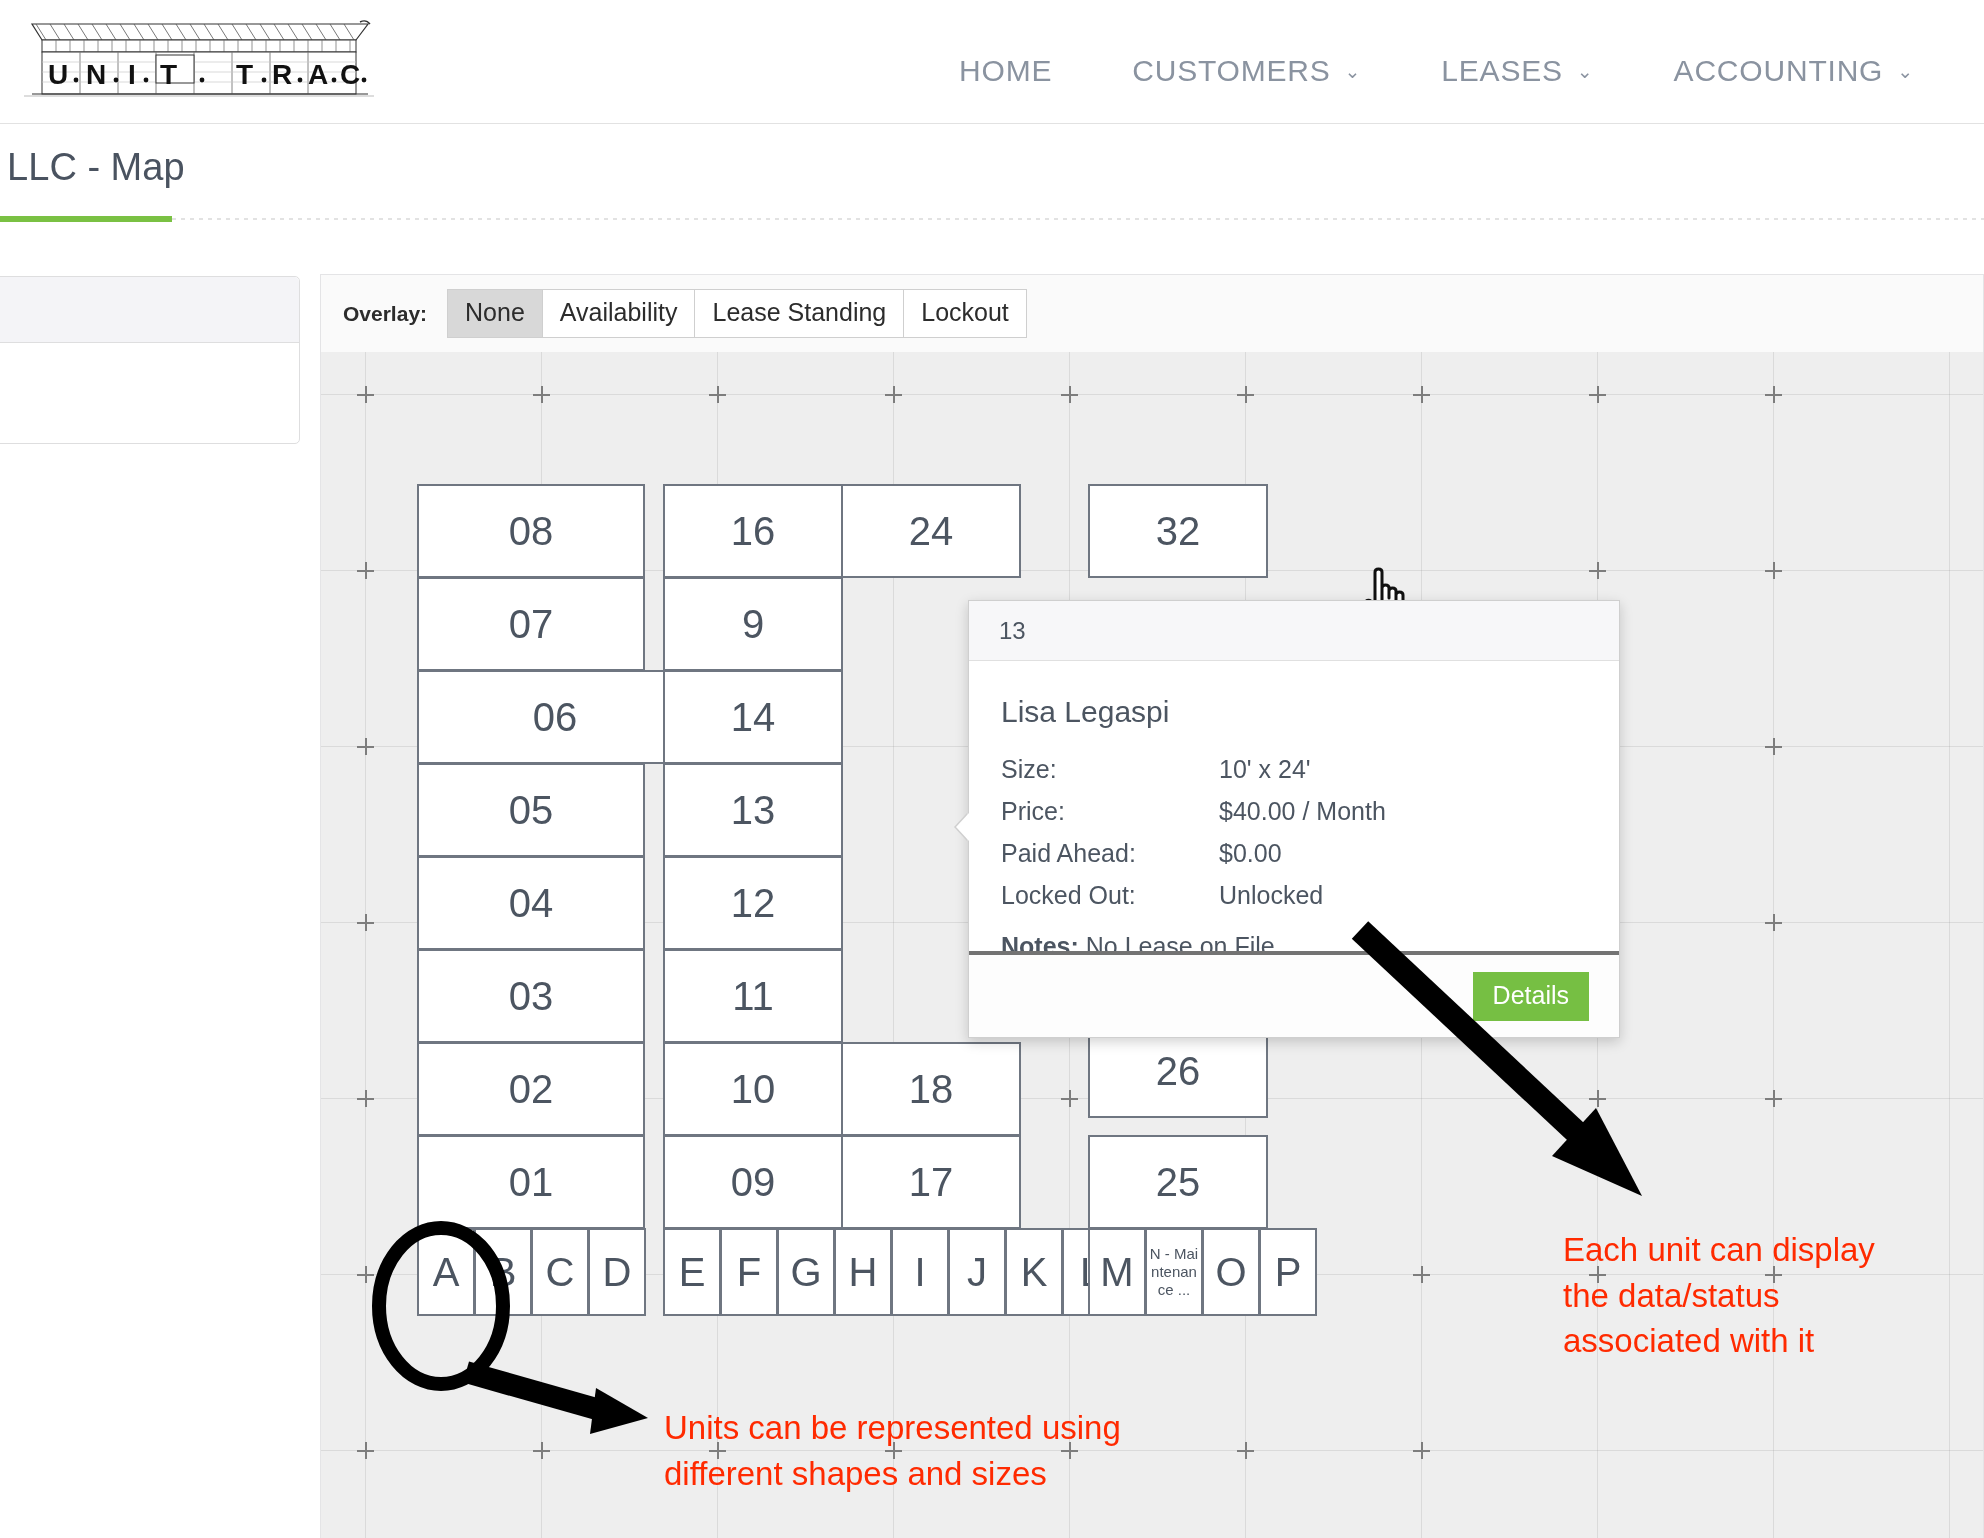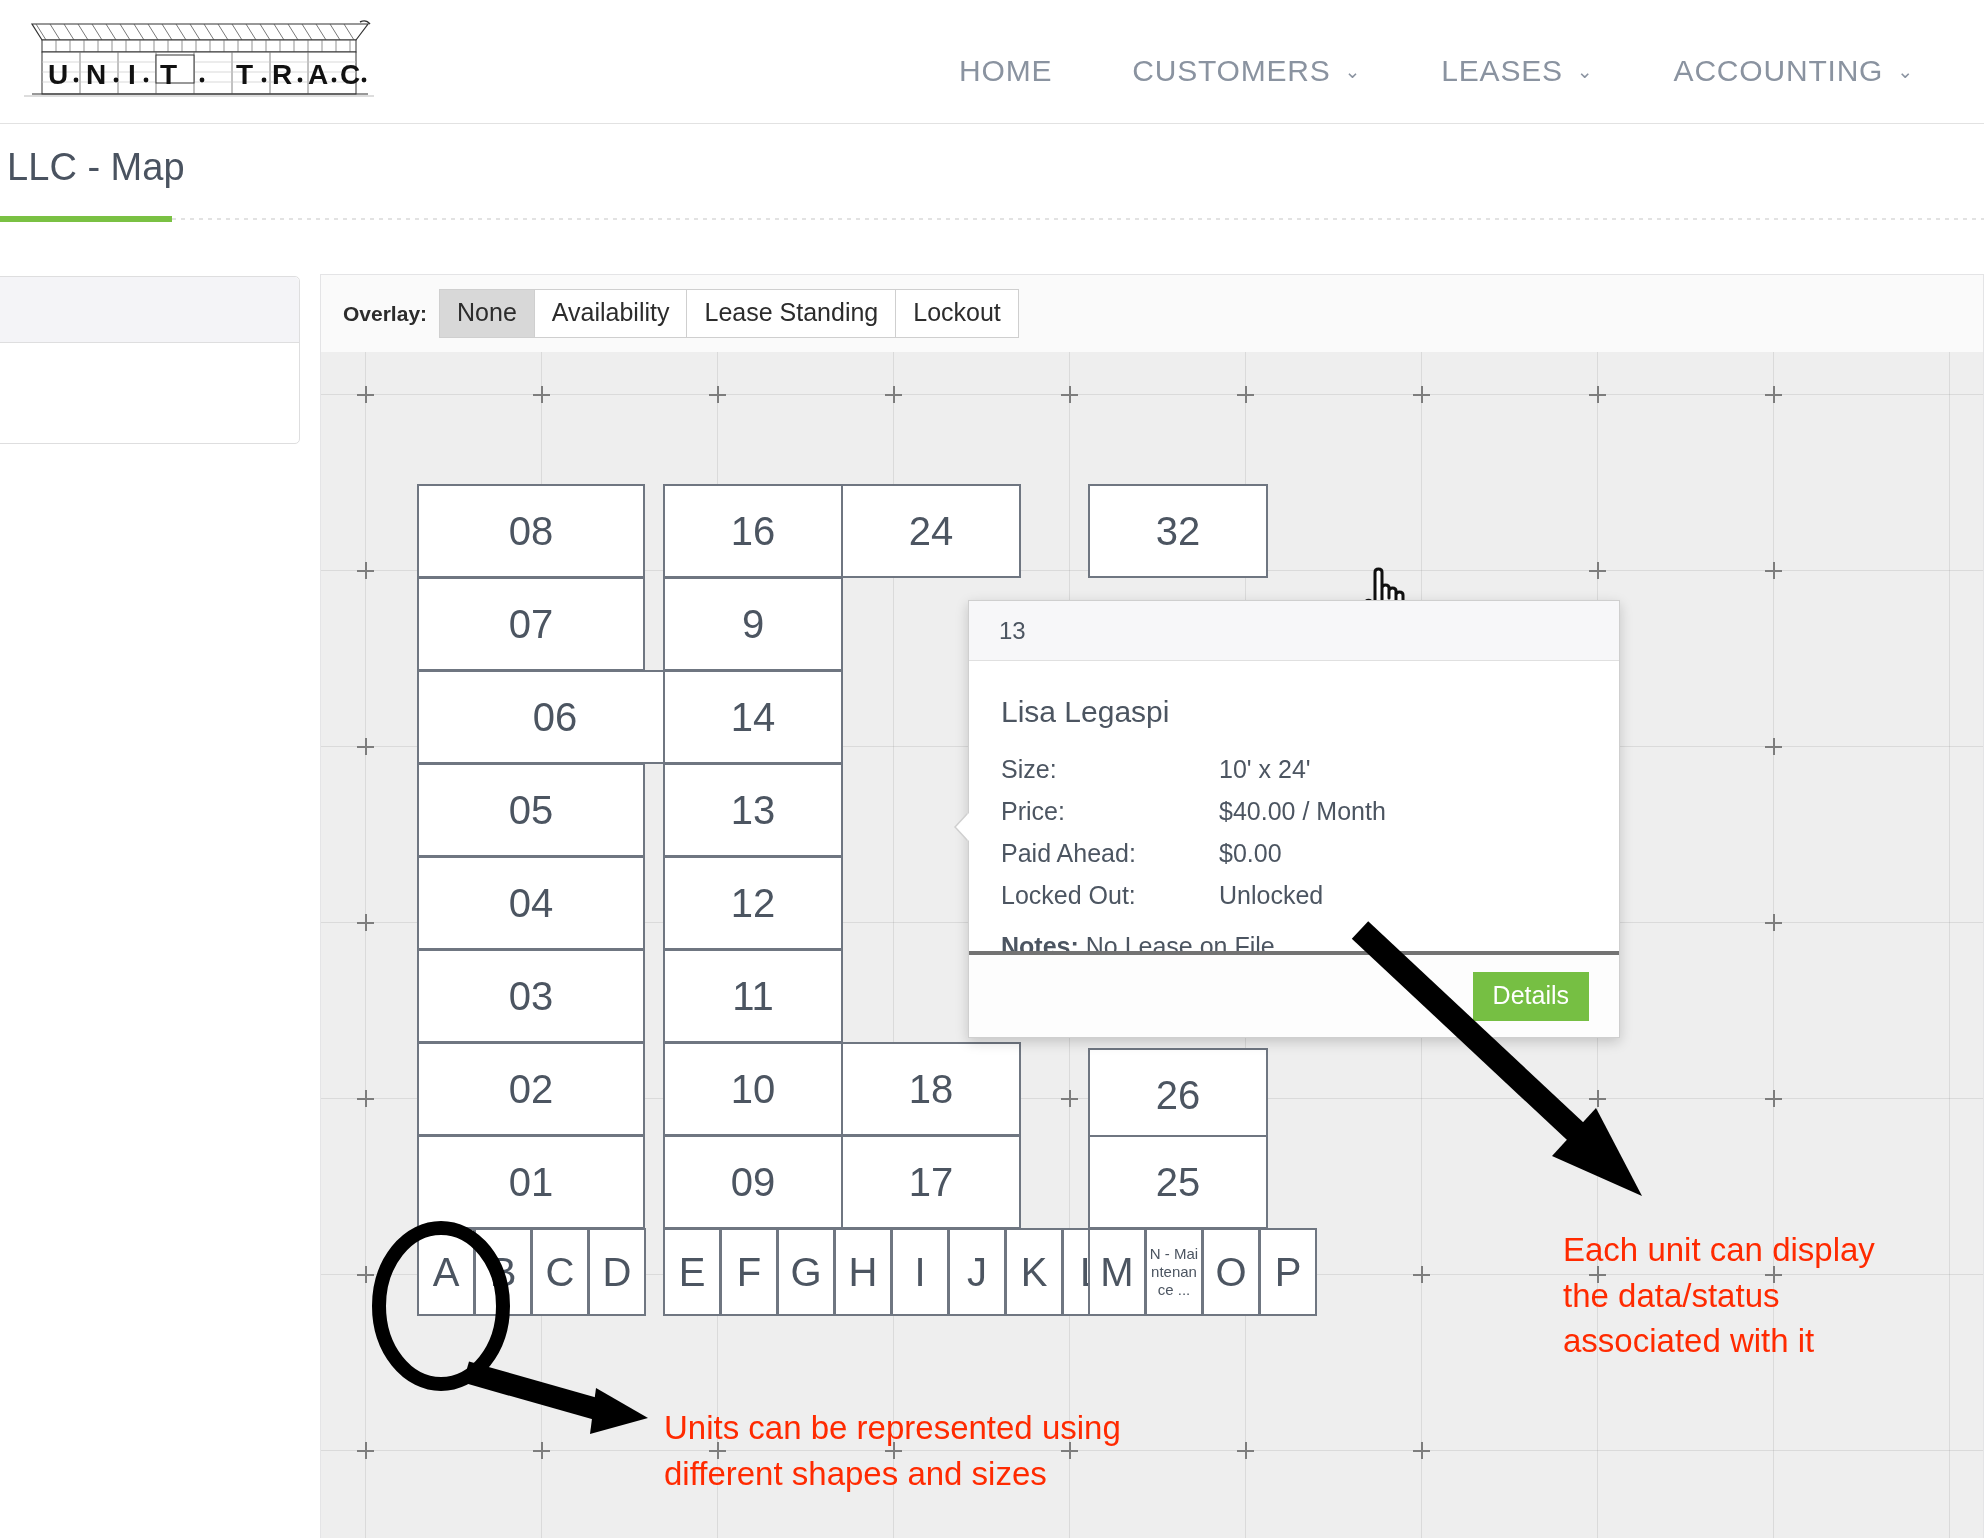--- a/index.html
+++ b/index.html
@@ -98,21 +98,21 @@
     border: 1px solid #cfcfcf;
     background: #ffffff;
     color: #2c2c2c;
     font-size: 25px;
     padding: 9px 17px 11px 17px;
     margin-left: -1px;
     cursor: pointer;
     white-space: nowrap;
     line-height: 1.1;
   }
-  .ovbtn:first-child { margin-left: 0; }
+  .ovbtn:first-child { margin-left: 8px; }
   .ovbtn.active { background: #d8d8d8; }
 
   .map-canvas {
     position: absolute; left: 0; top: 78px;
     width: 1664px; height: 1186px;
     background: #eeeeee;
     border-left: 1px solid #e4e4e6;
     border-right: 1px solid #e4e4e6;
     overflow: hidden;
   }
@@ -451,21 +451,21 @@
       <div class="unit small" style="left:456px; top:876px; width:58px; height:88px;">G</div>
       <div class="unit small" style="left:513px; top:876px; width:58px; height:88px;">H</div>
       <div class="unit small" style="left:570px; top:876px; width:58px; height:88px;">I</div>
       <div class="unit small" style="left:627px; top:876px; width:58px; height:88px;">J</div>
       <div class="unit small" style="left:684px; top:876px; width:58px; height:88px;">K</div>
       <div class="unit small" style="left:741px; top:876px; width:58px; height:88px;">L</div>
     </div>
 
     <div class="block">
       <div class="unit" style="left:767px; top:132px; width:180px; height:94px;">32</div>
-      <div class="unit" style="left:767px; top:696px; width:180px; height:94px;">26</div>
+      <div class="unit" style="left:767px; top:672px; width:180px; height:94px;">26</div>
       <div class="unit" style="left:767px; top:783px; width:180px; height:94px;">25</div>
 
       <div class="unit small" style="left:767px; top:876px; width:58px; height:88px;">M</div>
       <div class="unit tiny" style="left:824px; top:876px; width:58px; height:88px;">N - Maintenance ...</div>
       <div class="unit small" style="left:881px; top:876px; width:58px; height:88px;">O</div>
       <div class="unit small" style="left:938px; top:876px; width:58px; height:88px;">P</div>
     </div>
   </div>
 </div>
 

